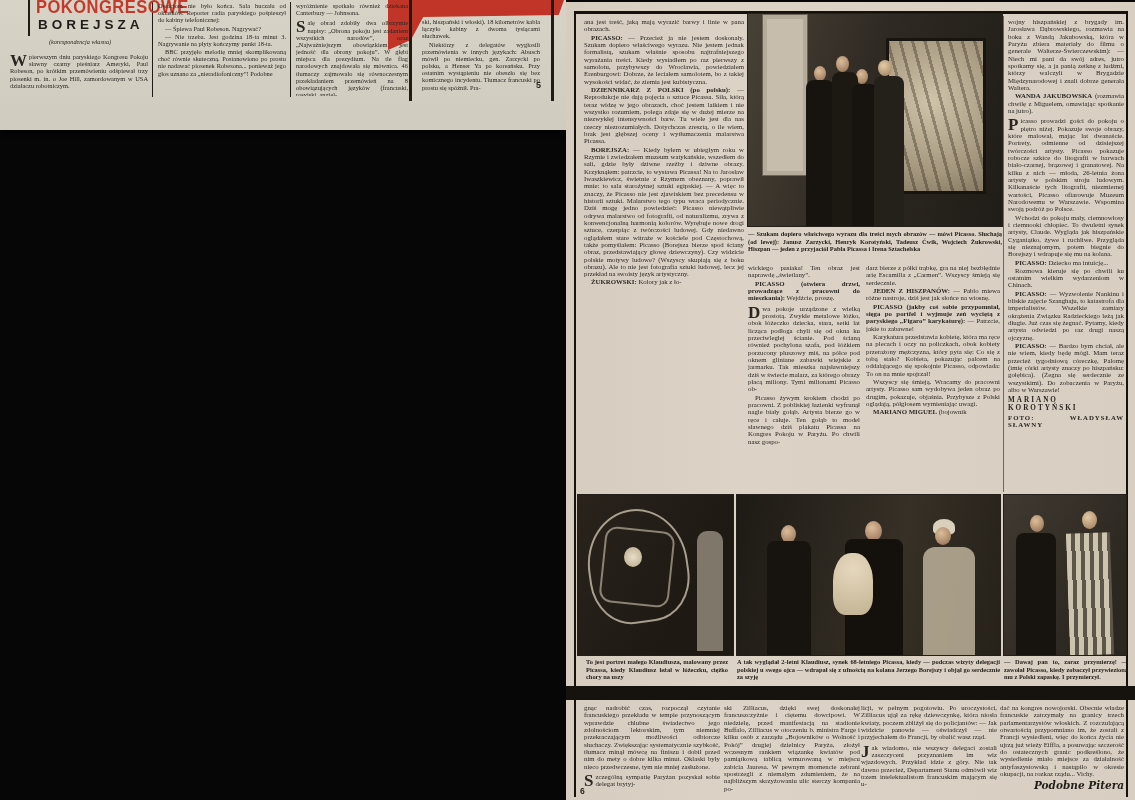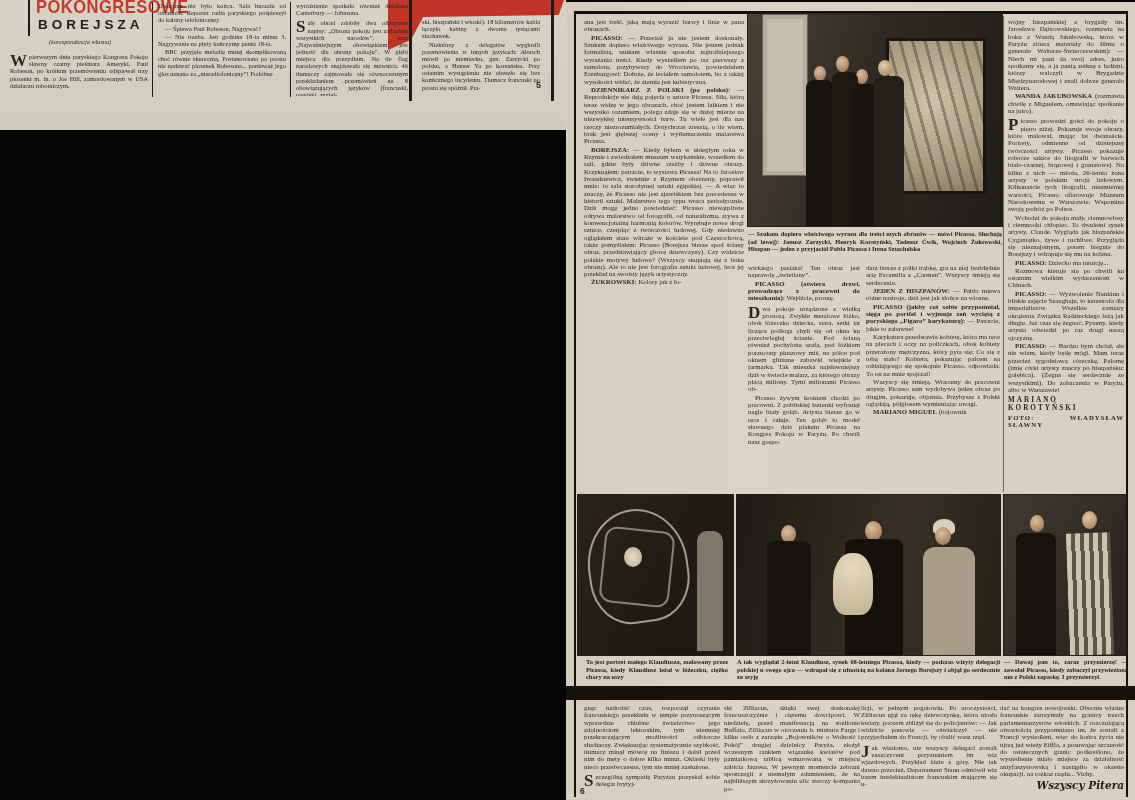--- a/index.html
+++ b/index.html
@@ -187,18 +187,18 @@
     </div>
     <div class="col" style="left:158px;top:702px;width:136px;height:90px;">
       <p class="para noind"><span>ski Zilliacus, dzięki swej doskonałej francuszczyźnie i ciętemu dowcipowi. W niedzielę, przed manifestacją na stadionie Buffalo, Zilliacus w otoczeniu b. ministra Farge i kilku osób z zarządu „Bojowników o Wolność i Pokój” drugiej dzielnicy Paryża, złożył wczesnym rankiem wiązankę kwiatów pod pamiątkową tablicą wmurowaną w miejscu zabicia Jauresa. W pewnym momencie zebrani spostrzegli z niemałym zdumieniem, że na najbliższym skrzyżowaniu ulic sterczy kompania po-</span></p>
     </div>
     <div class="col" style="left:295px;top:702px;width:136px;height:90px;">
       <p class="para noind"><span>licji, w pełnym pogotowiu. Po uroczystości, Zilliacus ujął za rękę dziewczynkę, która niosła kwiaty, poczem zbliżył się do policjantów: — Jak widzicie panowie — oświadczył — nie przyjechałem do Francji, by obalić wasz rząd.</span></p>
       <p class="para dc"><span>Jak wiadomo, nie wszyscy delegaci zostali zaszczyceni przyznaniem im wiz wjazdowych. Przykład idzie z góry. Nie tak dawno przecież, Departament Stanu odmówił wiz trzem intelektualistom francuskim mającym się u-</span></p>
     </div>
     <div class="col" style="left:434px;top:702px;width:124px;height:90px;">
       <p class="para noind"><span>dać na kongres nowojorski. Obecnie władze francuskie zatrzymały na granicy trzech parlamentarzystów włoskich. Z rozczulającą otwartością przypomniano im, że zostali z Francji wysiedleni, więc do końca życia nie ujrzą już wieży Eiffla, a posuwając szczerość do ostatecznych granic podkreślono, że wysiedlenie miało miejsce za działalność antyfaszystowską i nastąpiło w okresie okupacji, na rozkaz rządu... Vichy.</span></p>
-      <div id="signature">Wszyscy Pitera</div>
+      <div id="signature">Podobne Pitera</div>
     </div>
 
     <div class="pageno" style="left:14px;top:784px;font-size:8.5px;">6</div>
   </section>
 </div>
 
 </body></html>

